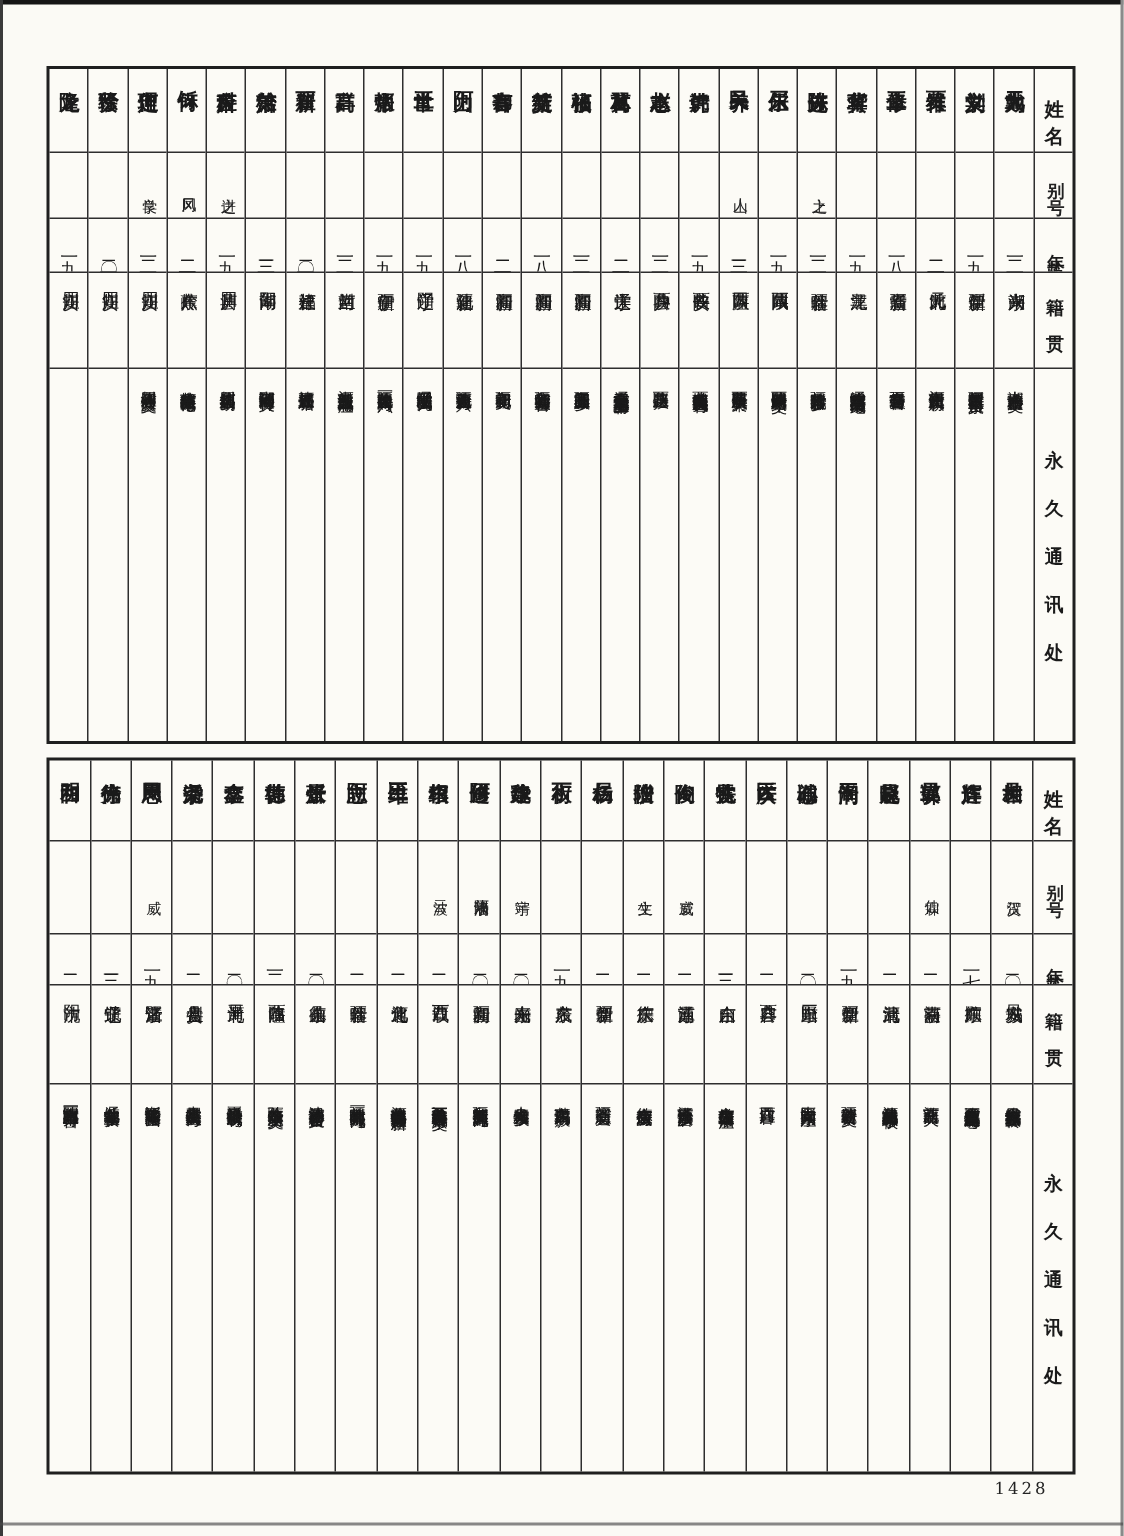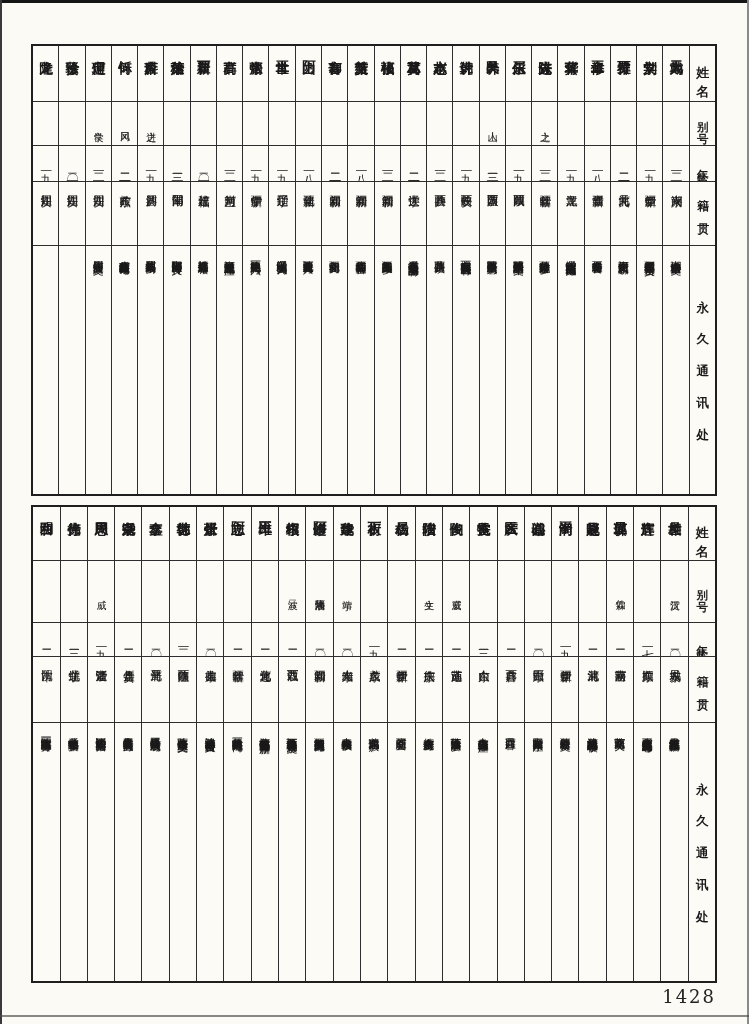--- a/index.html
+++ b/index.html
@@ -60,22 +60,22 @@
   .hdr .c-address { align-items:center; padding-top:0; }
   .hdr .c-address .vtext { letter-spacing:32px; font-size:12.5px; font-weight:bold; }
 
   .note {
     position:absolute; left:1px; bottom:2px;
     writing-mode:vertical-rl; text-orientation:upright;
     font-size:8.5px; font-weight:normal;
   }
 
   .page-num {
-    position:absolute; right:33px; top:986px;
-    font-size:18px; letter-spacing:2px; color:#222;
+    position:absolute; right:50px; top:986px;
+    font-size:11px; letter-spacing:2px; color:#222;
     font-family:"DejaVu Serif","Liberation Serif",serif;
   }
 </style>
 </head>
 <body>
 
 <div class="page">
   <div class="edge-top"></div>
   <div class="edge-left"></div>
   <div class="edge-right"></div>

